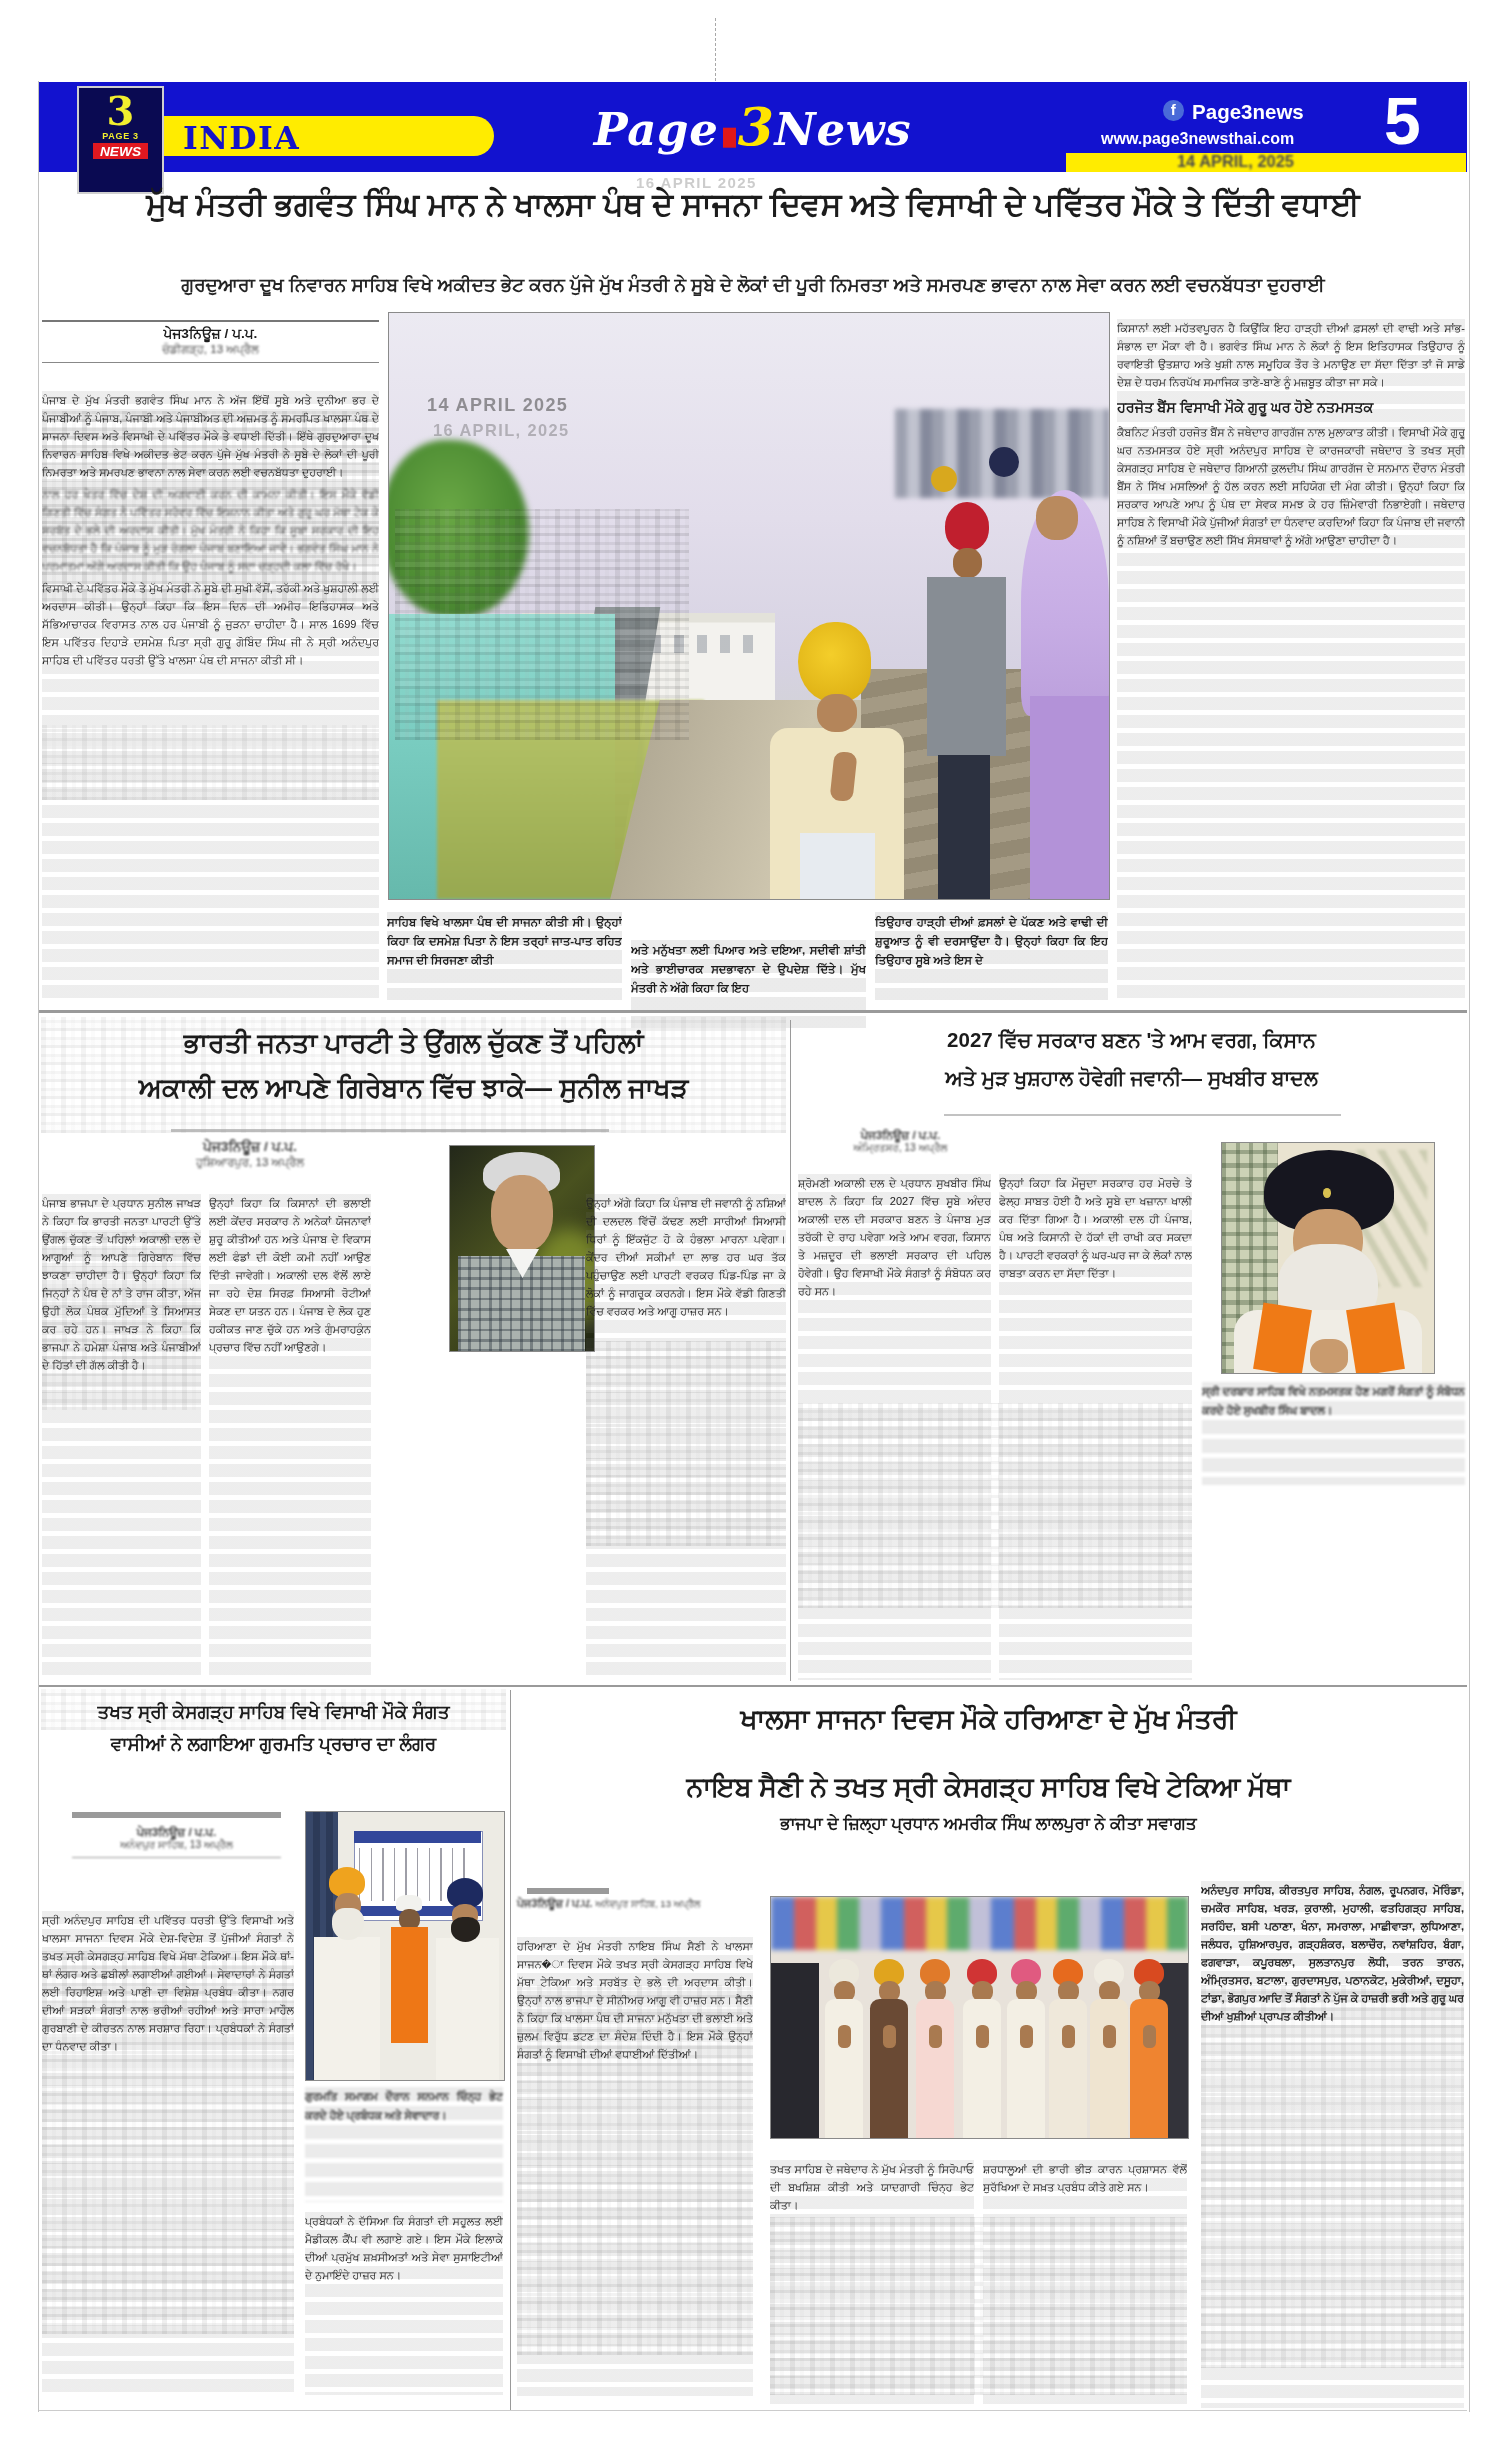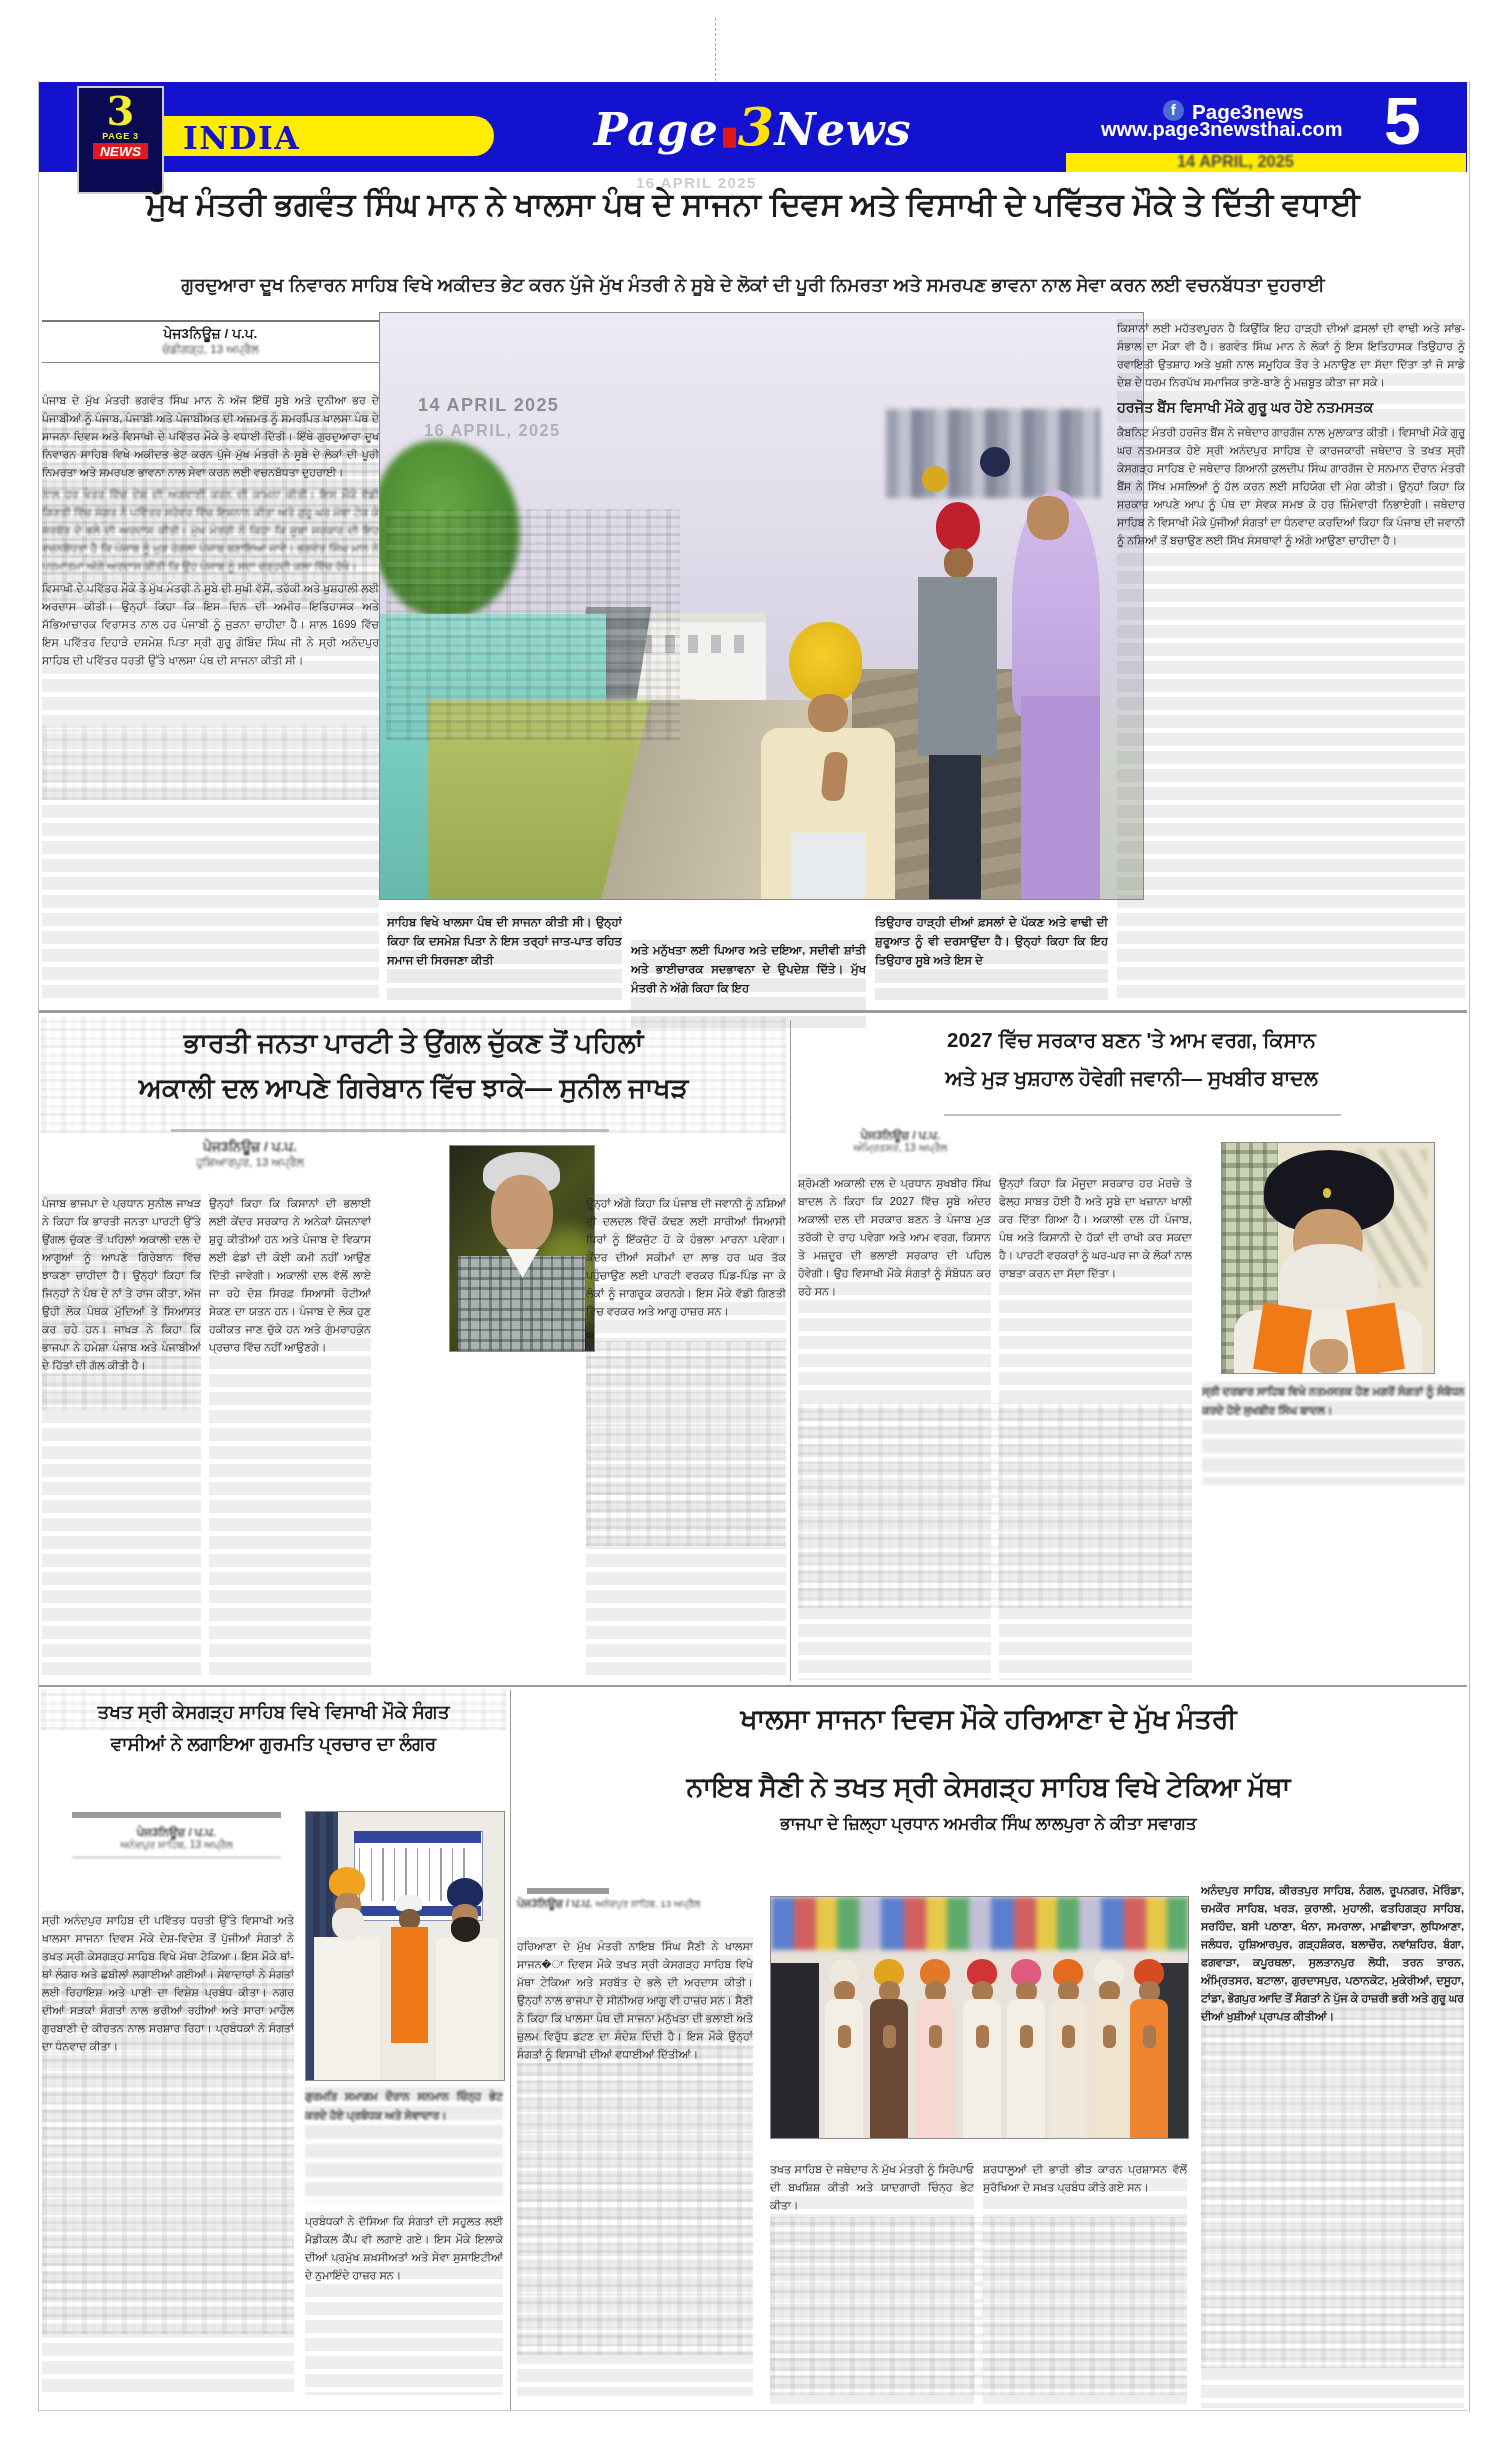--- a/index.html
+++ b/index.html
@@ -154,21 +154,21 @@
   </div>
 
   <div class="abs masthead nw" style="left:520px;top:96px;width:465px;text-align:center;">
     <span>Page</span><span class="m-red"></span><span class="m3">3</span><span>News</span>
   </div>
 
   <div class="abs" style="left:1163px;top:100px;">
     <span class="fbdot">f</span>
     <span class="hdr-white" style="font-size:20.5px;vertical-align:top;margin-left:5.5px;">Page3news</span>
   </div>
-  <div class="abs hdr-white" style="left:1101px;top:118px;font-size:20px;">www.page3newsthai.com</div>
+  <div class="abs hdr-white" style="left:1101px;top:130px;font-size:16px;">www.page3newsthai.com</div>
   <div class="abs p5" style="left:1384px;top:88px;">5</div>
 
   <div class="abs ystrip" style="left:1066px;top:153px;width:400px;height:19px;"></div>
   <div class="abs edate" style="left:1177px;top:152px;">14 APRIL, 2025</div>
   <div class="abs ghost" style="left:636px;top:174px;font-size:15px;opacity:.5;">16 APRIL 2025</div>
 
   <div class="abs h-sub nw c fuzzy" style="left:41px;top:274px;width:1424px;">ਗੁਰਦੁਆਰਾ ਦੂਖ ਨਿਵਾਰਨ ਸਾਹਿਬ ਵਿਖੇ ਅਕੀਦਤ ਭੇਟ ਕਰਨ ਪੁੱਜੇ ਮੁੱਖ ਮੰਤਰੀ ਨੇ ਸੂਬੇ ਦੇ ਲੋਕਾਂ ਦੀ ਪੂਰੀ ਨਿਮਰਤਾ ਅਤੇ ਸਮਰਪਣ ਭਾਵਨਾ ਨਾਲ ਸੇਵਾ ਕਰਨ ਲਈ ਵਚਨਬੱਧਤਾ ਦੁਹਰਾਈ</div>
   <div class="abs h-lead nw c" style="left:41px;top:186px;width:1424px;">ਮੁੱਖ ਮੰਤਰੀ ਭਗਵੰਤ ਸਿੰਘ ਮਾਨ ਨੇ ਖਾਲਸਾ ਪੰਥ ਦੇ ਸਾਜਨਾ ਦਿਵਸ ਅਤੇ ਵਿਸਾਖੀ ਦੇ ਪਵਿੱਤਰ ਮੌਕੇ ਤੇ ਦਿੱਤੀ ਵਧਾਈ</div>
 
   <div class="abs c" style="left:42px;top:320px;width:337px;border-top:2.1px solid #777;border-bottom:0.7px solid #888;padding:4.1px 0 5.5px 0;">
@@ -176,21 +176,21 @@
     <div class="dl-city vfuzzy">ਚੰਡੀਗੜ੍ਹ, 13 ਅਪ੍ਰੈਲ</div>
   </div>
   <div class="abs bodycol j" style="left:42px;top:391px;width:337px;height:608px;">
     <p class="soft" style="margin:0 0 4.1px 0;">ਪੰਜਾਬ ਦੇ ਮੁੱਖ ਮੰਤਰੀ ਭਗਵੰਤ ਸਿੰਘ ਮਾਨ ਨੇ ਅੱਜ ਇੱਥੋਂ ਸੂਬੇ ਅਤੇ ਦੁਨੀਆ ਭਰ ਦੇ ਪੰਜਾਬੀਆਂ ਨੂੰ ਪੰਜਾਬ, ਪੰਜਾਬੀ ਅਤੇ ਪੰਜਾਬੀਅਤ ਦੀ ਅਜ਼ਮਤ ਨੂੰ ਸਮਰਪਿਤ ਖਾਲਸਾ ਪੰਥ ਦੇ ਸਾਜਨਾ ਦਿਵਸ ਅਤੇ ਵਿਸਾਖੀ ਦੇ ਪਵਿੱਤਰ ਮੌਕੇ ਤੇ ਵਧਾਈ ਦਿੱਤੀ। ਇੱਥੇ ਗੁਰਦੁਆਰਾ ਦੂਖ ਨਿਵਾਰਨ ਸਾਹਿਬ ਵਿਖੇ ਅਕੀਦਤ ਭੇਟ ਕਰਨ ਪੁੱਜੇ ਮੁੱਖ ਮੰਤਰੀ ਨੇ ਸੂਬੇ ਦੇ ਲੋਕਾਂ ਦੀ ਪੂਰੀ ਨਿਮਰਤਾ ਅਤੇ ਸਮਰਪਣ ਭਾਵਨਾ ਨਾਲ ਸੇਵਾ ਕਰਨ ਲਈ ਵਚਨਬੱਧਤਾ ਦੁਹਰਾਈ।</p>
     <p class="vfuzzy" style="margin:0 0 4.1px 0;">ਨਾਲ ਹਰ ਖੇਤਰ ਵਿੱਚ ਦੇਸ਼ ਦੀ ਅਗਵਾਈ ਕਰਨ ਦੀ ਕਾਮਨਾ ਕੀਤੀ। ਇਸ ਮੌਕੇ ਵੱਡੀ ਗਿਣਤੀ ਵਿੱਚ ਸੰਗਤ ਨੇ ਪਵਿੱਤਰ ਸਰੋਵਰ ਵਿੱਚ ਇਸ਼ਨਾਨ ਕੀਤਾ ਅਤੇ ਗੁਰੂ ਘਰ ਮੱਥਾ ਟੇਕ ਕੇ ਸਰਬੱਤ ਦੇ ਭਲੇ ਦੀ ਅਰਦਾਸ ਕੀਤੀ। ਮੁੱਖ ਮੰਤਰੀ ਨੇ ਕਿਹਾ ਕਿ ਸੂਬਾ ਸਰਕਾਰ ਦੀ ਇਹ ਵਚਨਬੱਧਤਾ ਹੈ ਕਿ ਪੰਜਾਬ ਨੂੰ ਮੁੜ ਰੰਗਲਾ ਪੰਜਾਬ ਬਣਾਇਆ ਜਾਵੇ। ਭਗਵੰਤ ਸਿੰਘ ਮਾਨ ਨੇ ਪਰਮਾਤਮਾ ਅੱਗੇ ਅਰਦਾਸ ਕੀਤੀ ਕਿ ਉਹ ਪੰਜਾਬ ਨੂੰ ਸਦਾ ਚੜ੍ਹਦੀ ਕਲਾ ਵਿੱਚ ਰੱਖੇ।</p>
     <p class="soft" style="margin:0;">ਵਿਸਾਖੀ ਦੇ ਪਵਿੱਤਰ ਮੌਕੇ ਤੇ ਮੁੱਖ ਮੰਤਰੀ ਨੇ ਸੂਬੇ ਦੀ ਸੁਖੀ ਵੱਸੋਂ, ਤਰੱਕੀ ਅਤੇ ਖੁਸ਼ਹਾਲੀ ਲਈ ਅਰਦਾਸ ਕੀਤੀ। ਉਨ੍ਹਾਂ ਕਿਹਾ ਕਿ ਇਸ ਦਿਨ ਦੀ ਅਮੀਰ ਇਤਿਹਾਸਕ ਅਤੇ ਸੱਭਿਆਚਾਰਕ ਵਿਰਾਸਤ ਨਾਲ ਹਰ ਪੰਜਾਬੀ ਨੂੰ ਜੁੜਨਾ ਚਾਹੀਦਾ ਹੈ। ਸਾਲ 1699 ਵਿੱਚ ਇਸ ਪਵਿੱਤਰ ਦਿਹਾੜੇ ਦਸਮੇਸ਼ ਪਿਤਾ ਸ੍ਰੀ ਗੁਰੂ ਗੋਬਿੰਦ ਸਿੰਘ ਜੀ ਨੇ ਸ੍ਰੀ ਅਨੰਦਪੁਰ ਸਾਹਿਬ ਦੀ ਪਵਿੱਤਰ ਧਰਤੀ ਉੱਤੇ ਖਾਲਸਾ ਪੰਥ ਦੀ ਸਾਜਨਾ ਕੀਤੀ ਸੀ।</p>
   </div>
   <div class="abs mosaic" style="left:42px;top:411px;width:337px;height:198px;"></div>
   <div class="abs mosaic" style="left:42px;top:725px;width:337px;height:75px;opacity:.35;"></div>
 
-  <div class="photo" style="left:379px;top:312px;width:720px;height:586px;padding-left:43px;">
+  <div class="photo" style="left:388px;top:312px;width:720px;height:586px;">
     <div class="mp-sky"></div>
     <div class="mp-crowd"></div>
     <div class="mp-tree"></div>
     <div class="mp-bldg"></div>
     <div class="mp-bldg-win"></div>
     <div class="mp-flags"></div>
     <div class="mp-wall"></div>
     <div class="mp-water"></div>
     <div class="mp-olive"></div>
     <div class="mp-walk"></div>

